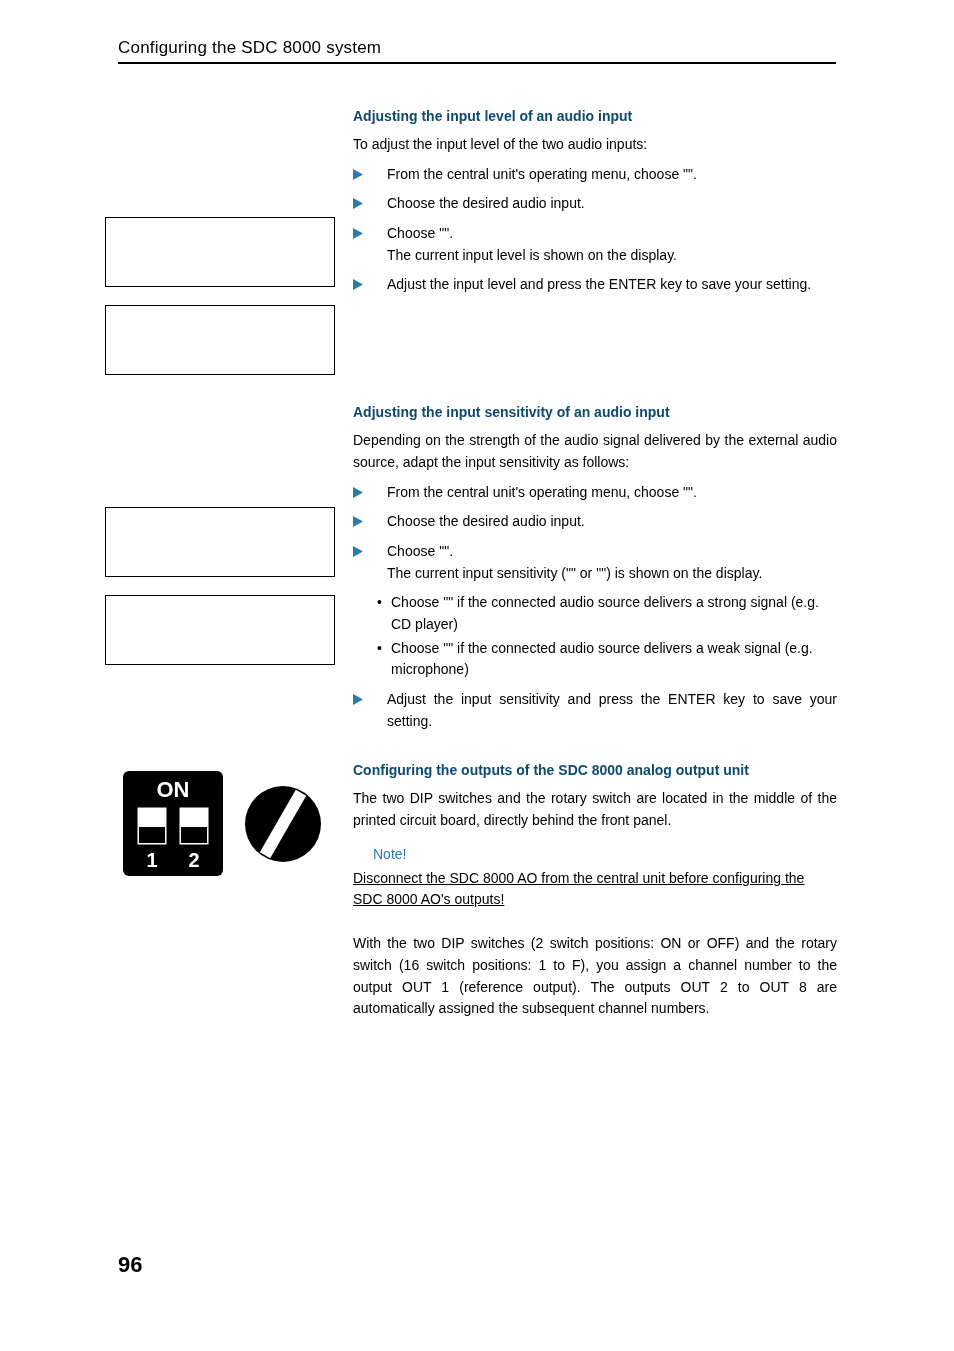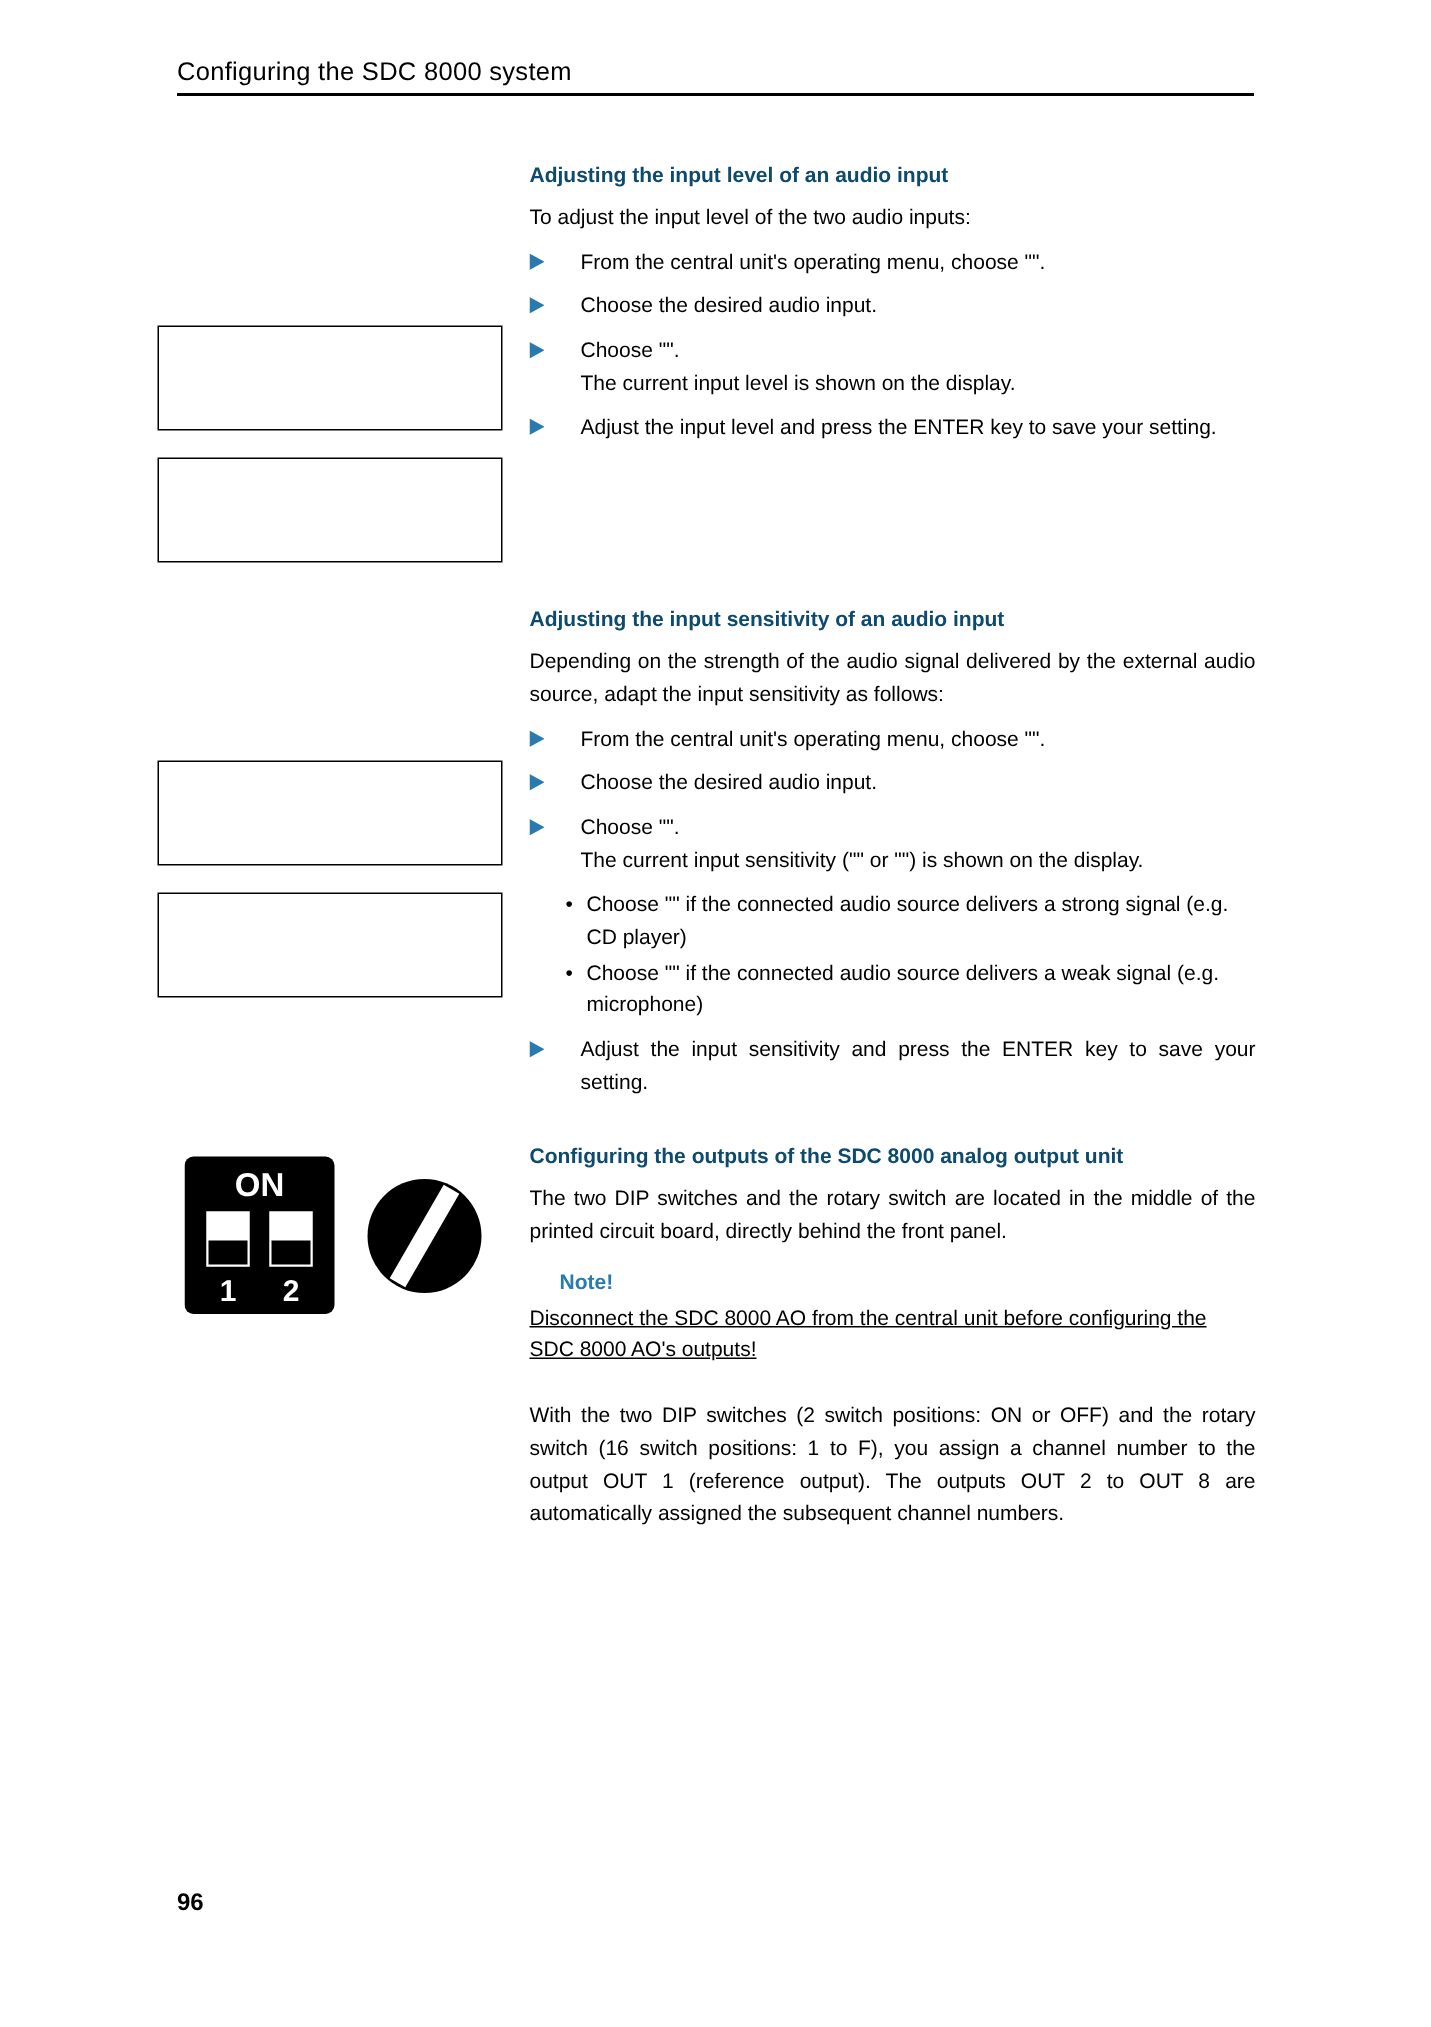--- a/index.html
+++ b/index.html
@@ -18,24 +18,24 @@
   .h4 { color: #0c4a6e; font-weight: bold; font-size: 14px; margin-bottom: 10px; }
   .p { font-size: 14px; line-height: 1.55; margin-bottom: 8px; }
   .just { text-align: justify; }
   .step { display: flex; margin-bottom: 8px; line-height: 1.55; gap: 12px; }
   .arrow { flex: 0 0 22px; }
   .arrow svg { display: block; margin-top: 5px; }
   .step-body { flex: 1; }
   .boxframe { position: absolute; left: 105px; width: 230px; height: 70px; border: 1.5px solid #000; background: #fff; }
   .sub { display: flex; margin-left: 24px; margin-bottom: 2px; line-height: 1.55; }
   .sub .dot { flex: 0 0 14px; }
-  .note-h { color: #2a7ab0; font-weight: bold; font-size: 14px; margin-bottom: 6px; margin-left: 20px; }
+  .note-h { color: #2a7ab0; font-weight: normal; font-size: 14px; margin-bottom: 6px; margin-left: 20px; }
   .note-p { line-height: 1.55; text-decoration: underline; }
   .dip-graphic { position: absolute; left: 105px; padding-left: 18px; }
-  .page-num { position: absolute; bottom: 73px; left: 118px; font-size: 16px; font-weight: 600; }
+  .page-num { position: absolute; bottom: 73px; left: 118px; font-size: 22px; font-weight: 600; }
 </style>
 </head>
 <body>
 
 <div class="header-line">Configuring the SDC 8000 system</div>
 <div class="hr"></div>
 
 <div class="boxframe" style="top:217px;"></div>
 <div class="boxframe" style="top:305px;"></div>
 <div class="boxframe" style="top:507px;"></div>

